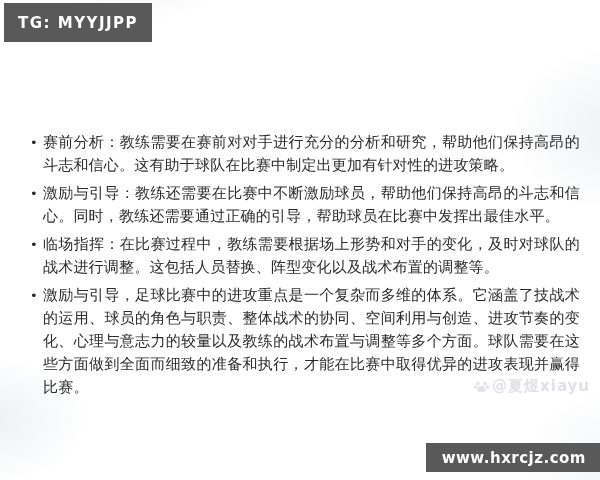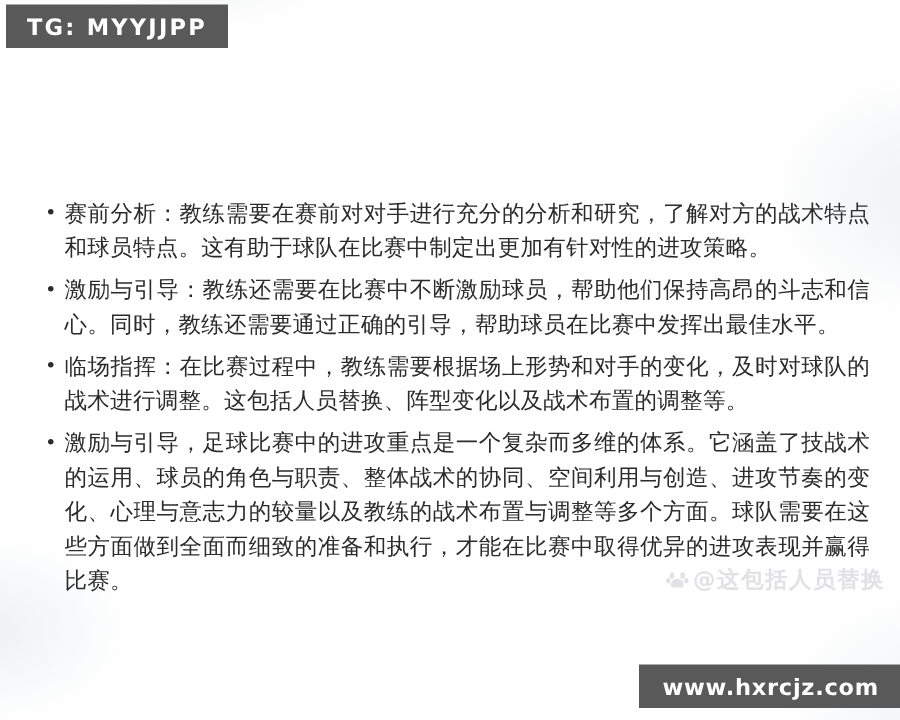--- a/index.html
+++ b/index.html
@@ -13,21 +13,21 @@
     background:
       radial-gradient(140px 90px at -10px 420px, #edf0f4 0%, rgba(237,240,244,0) 70%),
       radial-gradient(160px 120px at 620px 130px, #eef0f3 0%, rgba(238,240,243,0) 70%),
       radial-gradient(180px 120px at 640px 470px, #f0f2f5 0%, rgba(240,242,245,0) 70%),
       radial-gradient(120px 60px at 140px -20px, #f2f3f5 0%, rgba(242,243,245,0) 70%),
       #ffffff;
   }
   .tg-badge{
     position:absolute;left:4px;top:3px;
     background:#595959;color:#ffffff;
-    height:29px;min-width:118px;box-sizing:border-box;
+    height:39px;min-width:118px;box-sizing:border-box;
     display:flex;align-items:center;justify-content:center;
     padding:6px 14px;
     font-size:15px;font-weight:bold;letter-spacing:1.5px;
   }
   .content{
     position:absolute;left:30px;right:20px;top:131px;
     color:#2b2b2b;
   }
   ul.bullets{list-style:none;margin:0;padding:0;}
   ul.bullets li{
@@ -64,37 +64,37 @@
 <body>
 
 <div class="page">
 
   <div class="tg-badge">
     <span>TG: MYYJJPP</span>
   </div>
 
   <div class="content">
     <ul class="bullets">
-      <li>赛前分析：教练需要在赛前对对手进行充分的分析和研究，了解对方的战术特点和球员特点。这有助于球队在比赛中制定出更加有针对性的进攻策略。</li>
+      <li>赛前分析：教练需要在赛前对对手进行充分的分析和研究，帮助他们保持高昂的斗志和信心。这有助于球队在比赛中制定出更加有针对性的进攻策略。</li>
       <li>激励与引导：教练还需要在比赛中不断激励球员，帮助他们保持高昂的斗志和信心。同时，教练还需要通过正确的引导，帮助球员在比赛中发挥出最佳水平。</li>
       <li>临场指挥：在比赛过程中，教练需要根据场上形势和对手的变化，及时对球队的战术进行调整。这包括人员替换、阵型变化以及战术布置的调整等。</li>
       <li>激励与引导，足球比赛中的进攻重点是一个复杂而多维的体系。它涵盖了技战术的运用、球员的角色与职责、整体战术的协同、空间利用与创造、进攻节奏的变化、心理与意志力的较量以及教练的战术布置与调整等多个方面。球队需要在这些方面做到全面而细致的准备和执行，才能在比赛中取得优异的进攻表现并赢得比赛。</li>
     </ul>
   </div>
 
   <div class="watermark">
     <span>
       <svg width="17" height="17" viewBox="0 0 24 24" fill="#e2e2e6">
         <ellipse cx="7" cy="8" rx="2.2" ry="3"></ellipse>
         <ellipse cx="17" cy="8" rx="2.2" ry="3"></ellipse>
         <ellipse cx="3.5" cy="13" rx="2" ry="2.6"></ellipse>
         <ellipse cx="20.5" cy="13" rx="2" ry="2.6"></ellipse>
         <path d="M12 11c3.2 0 6 2.6 6 5.4 0 2-1.4 3.2-3.1 3.2-1.1 0-2-.5-2.9-.5s-1.8.5-2.9.5C7.4 19.6 6 18.4 6 16.4 6 13.6 8.8 11 12 11z"></path>
       </svg>
     </span>
-    <span>@这包括人员替换</span>
+    <span>@夏煜xiayu</span>
   </div>
 
   <div class="url-badge">
     <span>www.hxrcjz.com</span>
   </div>
 
 </div>
 
 </body></html>

